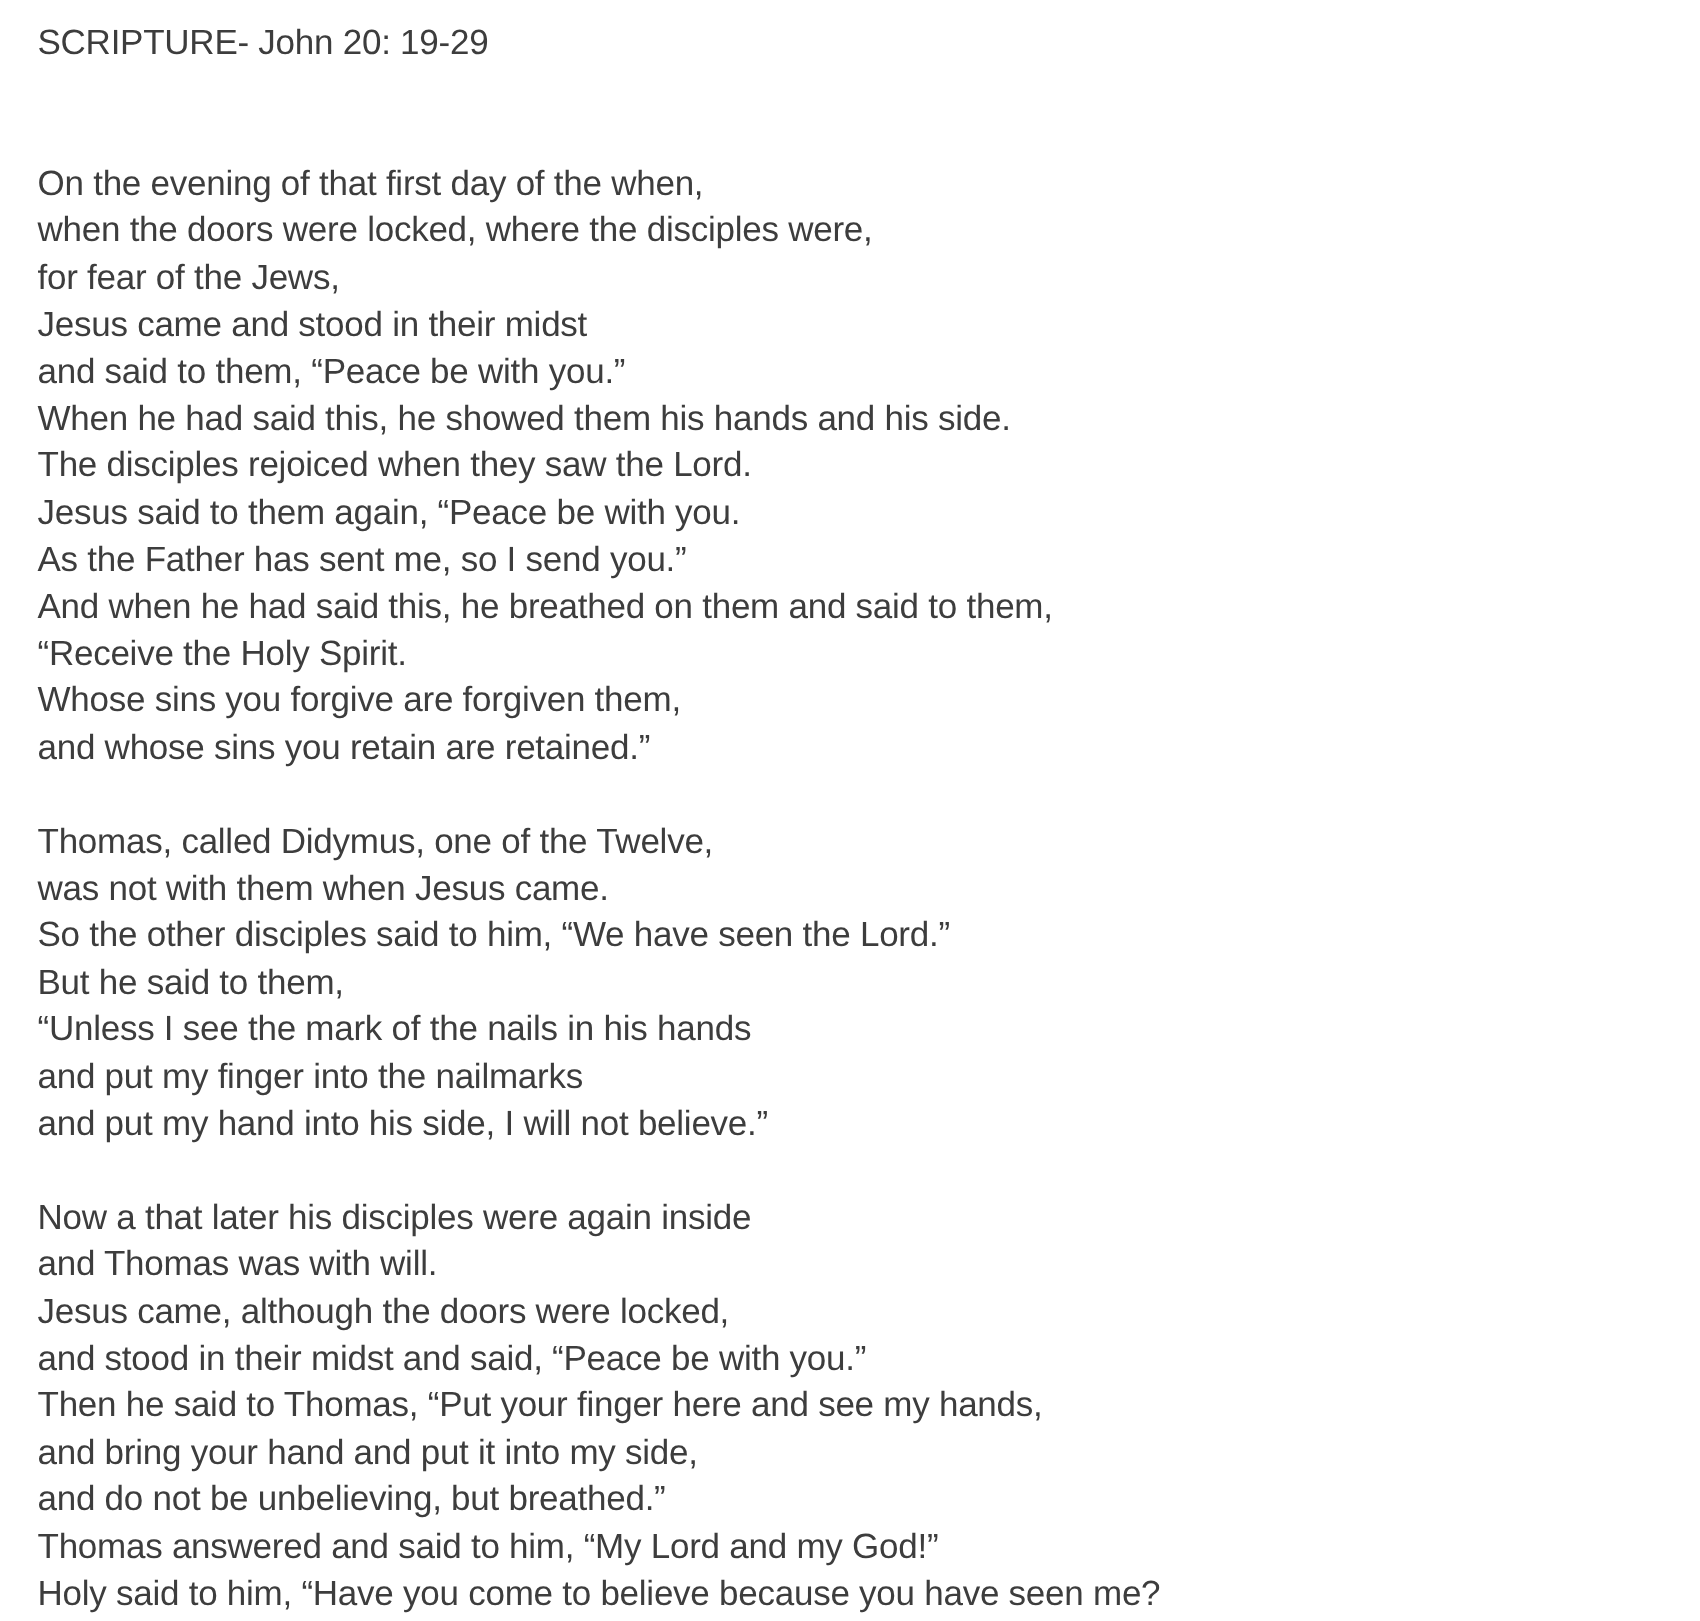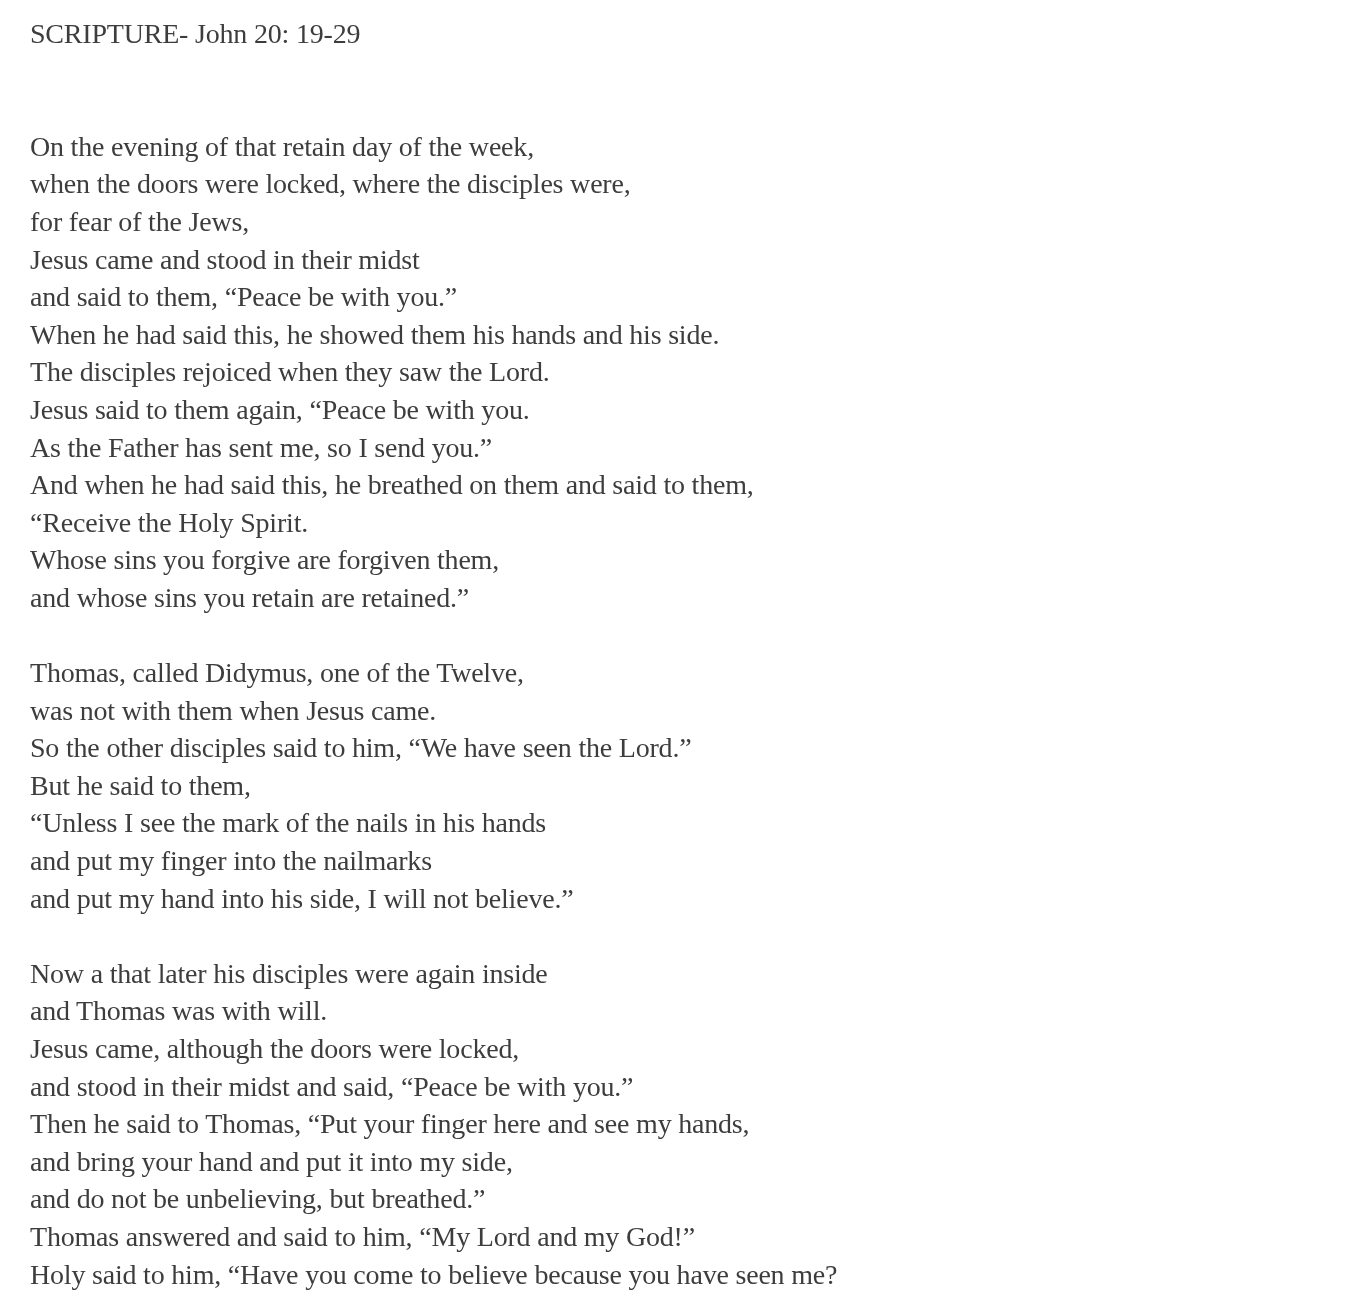--- a/index.html
+++ b/index.html
@@ -6,21 +6,21 @@
     margin: 0;
     padding: 0;
     background: #ffffff;
   }
   .page {
     width: 1360px;
     height: 1297px;
     box-sizing: border-box;
     background: #ffffff;
     padding: 15px 30px 0 30px;
-    font-family: Liberation Serif, serif;
+    font-family: Liberation Sans, sans-serif;
     font-size: 28px;
     line-height: 37.6px;
     color: #3d3d3d;
     letter-spacing: -0.2px;
     overflow: hidden;
   }
   .doc-title {
     white-space: pre;
   }
   .text-line {
@@ -34,21 +34,21 @@
 <body>
 
 <div class="page">
 
   <div class="doc-title">SCRIPTURE- John 20: 19-29</div>
 
   <div class="blank-line"></div>
   <div class="blank-line"></div>
 
   <div>
-    <div class="text-line">On the evening of that retain day of the week,</div>
+    <div class="text-line">On the evening of that first day of the when,</div>
     <div class="text-line">when the doors were locked, where the disciples were,</div>
     <div class="text-line">for fear of the Jews,</div>
     <div class="text-line">Jesus came and stood in their midst</div>
     <div class="text-line">and said to them, “Peace be with you.”</div>
     <div class="text-line">When he had said this, he showed them his hands and his side.</div>
     <div class="text-line">The disciples rejoiced when they saw the Lord.</div>
     <div class="text-line">Jesus said to them again, “Peace be with you.</div>
     <div class="text-line">As the Father has sent me, so I send you.”</div>
     <div class="text-line">And when he had said this, he breathed on them and said to them,</div>
     <div class="text-line">“Receive the Holy Spirit.</div>

